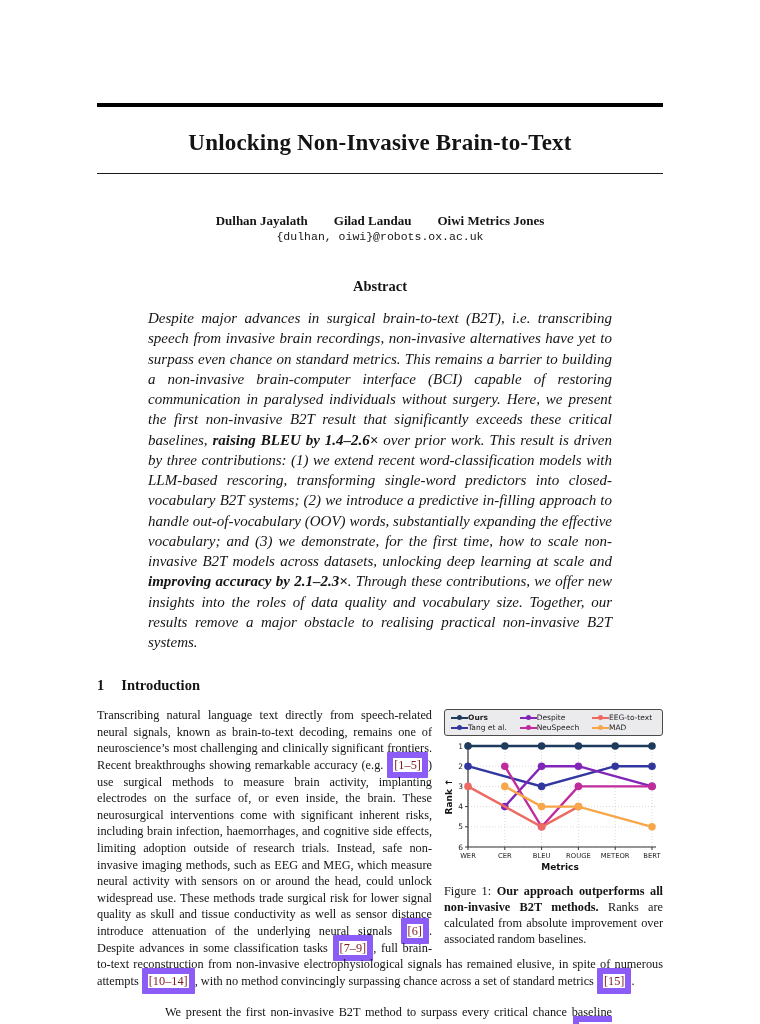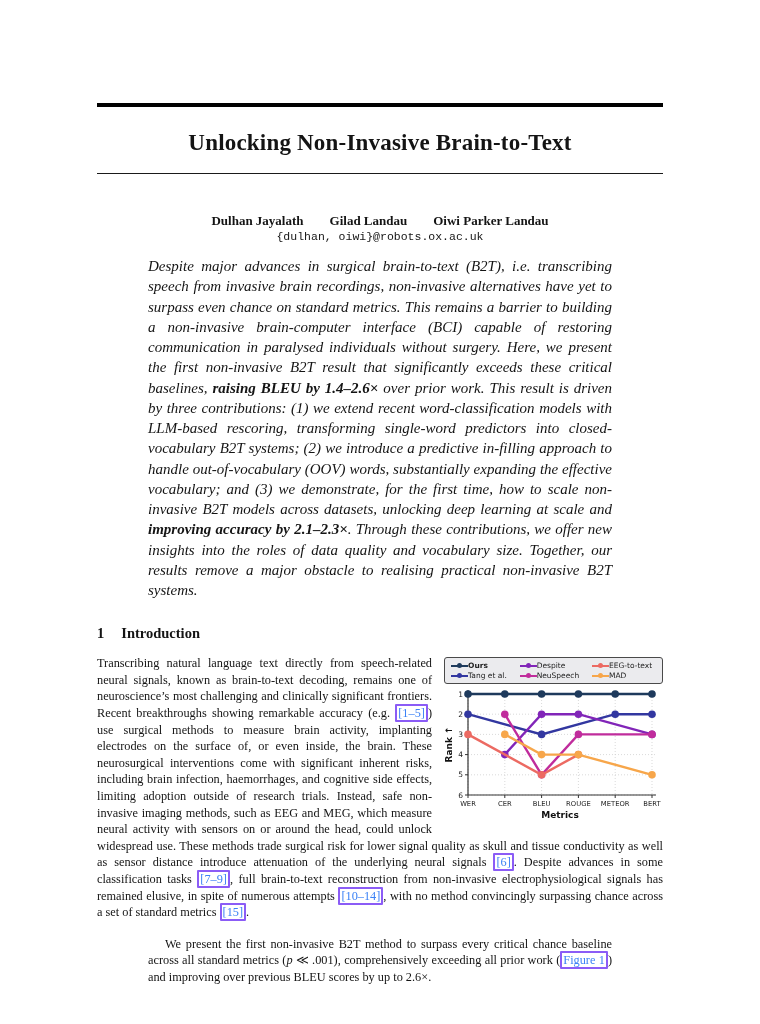--- a/index.html
+++ b/index.html
@@ -14,21 +14,21 @@
   .affil{margin-top:17px;text-align:center;font-size:12.5px;}
   .email{margin-top:1px;text-align:center;font-family:"Liberation Mono",monospace;font-size:11.5px;}
   .abstract-head{margin-top:35px;text-align:center;font-size:14.5px;font-weight:bold;}
   .abstract{margin:13px 51px 0;text-align:justify;font-size:15px;line-height:1.35;font-style:italic;}
   .section-head{margin:25px 0 0;font-size:14.5px;font-weight:bold;display:flex;gap:17px;}
   .intro{margin-top:13px;}
   .body-par{margin:0;text-align:justify;font-size:12.3px;line-height:1.35;}
   .closing-par{margin:15px 51px 0;text-align:justify;font-size:12.3px;line-height:1.35;text-indent:17px;}
   .b{font-weight:bold;}
   .i{font-style:italic;}
-  .cite{color:#3b82f6;border:2px solid #8b5cf6;border-radius:1px;padding:0 1px;cursor:pointer;}
+  .cite{color:#7f1d1d;border:6px solid #8b5cf6;border-radius:1px;padding:0 1px;cursor:pointer;}
   
   .figure-float{float:right;width:219px;margin:2px 0 4px 12px;}
   .legend-box{border:1px solid #4a4a4a;border-radius:3px;background:#ebebee;
               padding:3px 6px;display:grid;grid-auto-flow:column;
               grid-template-rows:repeat(2,auto);column-gap:9px;row-gap:1px;
               font-family:"DejaVu Sans",sans-serif;font-size:7.5px;color:#222;}
   .legend-item{display:flex;align-items:center;gap:0;white-space:nowrap;}
   .swatch{position:relative;width:17px;height:7px;flex:0 0 auto;}
   .swatch .ln{position:absolute;left:0;right:0;top:2.4px;height:2.2px;}
   .swatch .dt{position:absolute;left:6px;top:1px;width:5px;height:5px;border-radius:50%;}
@@ -44,26 +44,27 @@
 
     <div class="rule-thick"></div>
 
     <h1 class="title">Unlocking Non-Invasive Brain-to-Text</h1>
 
     <div class="rule-thin"></div>
 
     <div class="authors" id="authors">
         <span>Dulhan Jayalath</span>
         <span>Gilad Landau</span>
-        <span>Oiwi Parker Landau</span>
+        <span>Oiwi Metrics Jones</span>
       </div>
 
 
     <div class="email">{dulhan, oiwi}@robots.ox.ac.uk</div>
 
+    <div class="abstract-head">Abstract</div>
     <p class="abstract"><span>Despite major advances in surgical brain-to-text (B2T), i.e. transcribing speech from invasive brain recordings, non-invasive alternatives have yet to surpass even chance on standard metrics. This remains a barrier to building a non-invasive brain-computer interface (BCI) capable of restoring communication in paralysed individuals without surgery. Here, we present the first non-invasive B2T result that significantly exceeds these critical baselines, </span><span class="b">raising BLEU by 1.4–2.6×</span><span> over prior work. This result is driven by three contributions: (1) we extend recent word-classification models with LLM-based rescoring, transforming single-word predictors into closed-vocabulary B2T systems; (2) we introduce a predictive in-filling approach to handle out-of-vocabulary (OOV) words, substantially expanding the effective vocabulary; and (3) we demonstrate, for the first time, how to scale non-invasive B2T models across datasets, unlocking deep learning at scale and </span><span class="b">improving accuracy by 2.1–2.3×</span><span>. Through these contributions, we offer new insights into the roles of data quality and vocabulary size. Together, our results remove a major obstacle to realising practical non-invasive B2T systems.</span></p>
 
     <div class="section-head">
       <span>1</span>
       <span>Introduction</span>
     </div>
 
     <div class="intro">
       <div class="figure-float">
         <div class="legend-box" id="legend">
@@ -176,19 +177,20 @@
             <polyline points="24,47.4 97.6,87.8 134.4,67.6" fill="none" stroke="#ec6a62" stroke-width="2.4"></polyline>
             <circle cx="24" cy="47.4" r="3.8" fill="#ec6a62"></circle>
             <circle cx="97.6" cy="87.8" r="3.8" fill="#ec6a62"></circle>
             <circle cx="134.4" cy="67.6" r="3.8" fill="#ec6a62"></circle>
             <polyline points="60.8,47.4 97.6,67.6 134.4,67.6 208,87.8" fill="none" stroke="#f7a64a" stroke-width="2.4"></polyline>
             <circle cx="60.8" cy="47.4" r="3.8" fill="#f7a64a"></circle>
             <circle cx="97.6" cy="67.6" r="3.8" fill="#f7a64a"></circle>
             <circle cx="134.4" cy="67.6" r="3.8" fill="#f7a64a"></circle>
             <circle cx="208" cy="87.8" r="3.8" fill="#f7a64a"></circle>
           </svg>
+        <div class="caption"><span>Figure 1: </span><span class="b">Our approach outperforms all non-invasive B2T methods.</span><span> Ranks are calculated from absolute improvement over associated random baselines.</span></div>
       </div>
       <p class="body-par"><span>Transcribing natural language text directly from speech-related neural signals, known as brain-to-text decoding, remains one of neuroscience’s most challenging and clinically significant frontiers. Recent breakthroughs showing remarkable accuracy (e.g. </span><span class="cite">[1–5]</span><span>) use surgical methods to measure brain activity, implanting electrodes on the surface of, or even inside, the brain. These neurosurgical interventions come with significant inherent risks, including brain infection, haemorrhages, and cognitive side effects, limiting adoption outside of research trials. Instead, safe non-invasive imaging methods, such as EEG and MEG, which measure neural activity with sensors on or around the head, could unlock widespread use. These methods trade surgical risk for lower signal quality as skull and tissue conductivity as well as sensor distance introduce attenuation of the underlying neural signals </span><span class="cite">[6]</span><span>. Despite advances in some classification tasks </span><span class="cite">[7–9]</span><span>, full brain-to-text reconstruction from non-invasive electrophysiological signals has remained elusive, in spite of numerous attempts </span><span class="cite">[10–14]</span><span>, with no method convincingly surpassing chance across a set of standard metrics </span><span class="cite">[15]</span><span>.</span></p>
       <p class="closing-par"><span>We present the first non-invasive B2T method to surpass every critical chance baseline across all standard metrics (</span><span class="i">p</span><span> ≪ .001), comprehensively exceeding all prior work (</span><span class="cite">Figure 1</span><span>) and improving over previous BLEU scores by up to 2.6×.</span></p>
     </div>
 
   </div>
 </div>
 
 </body></html>

